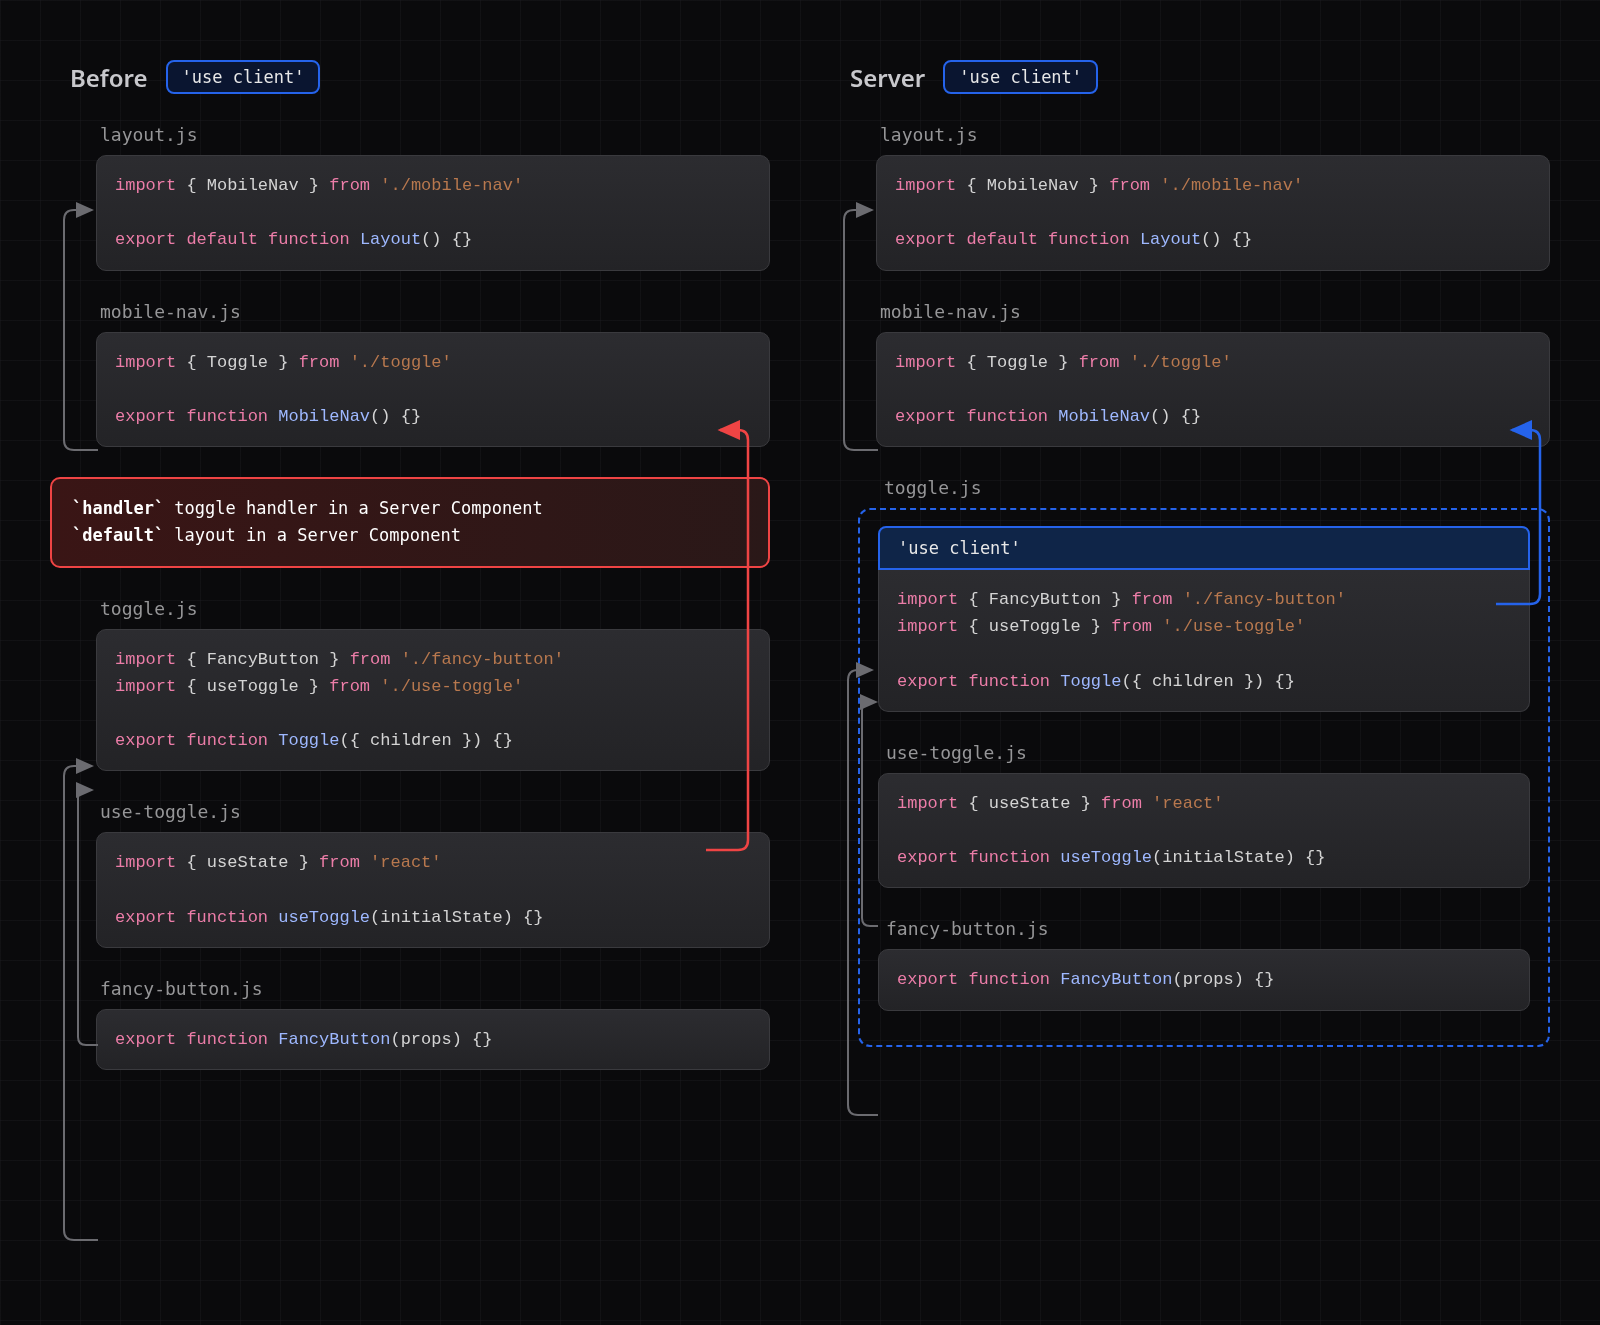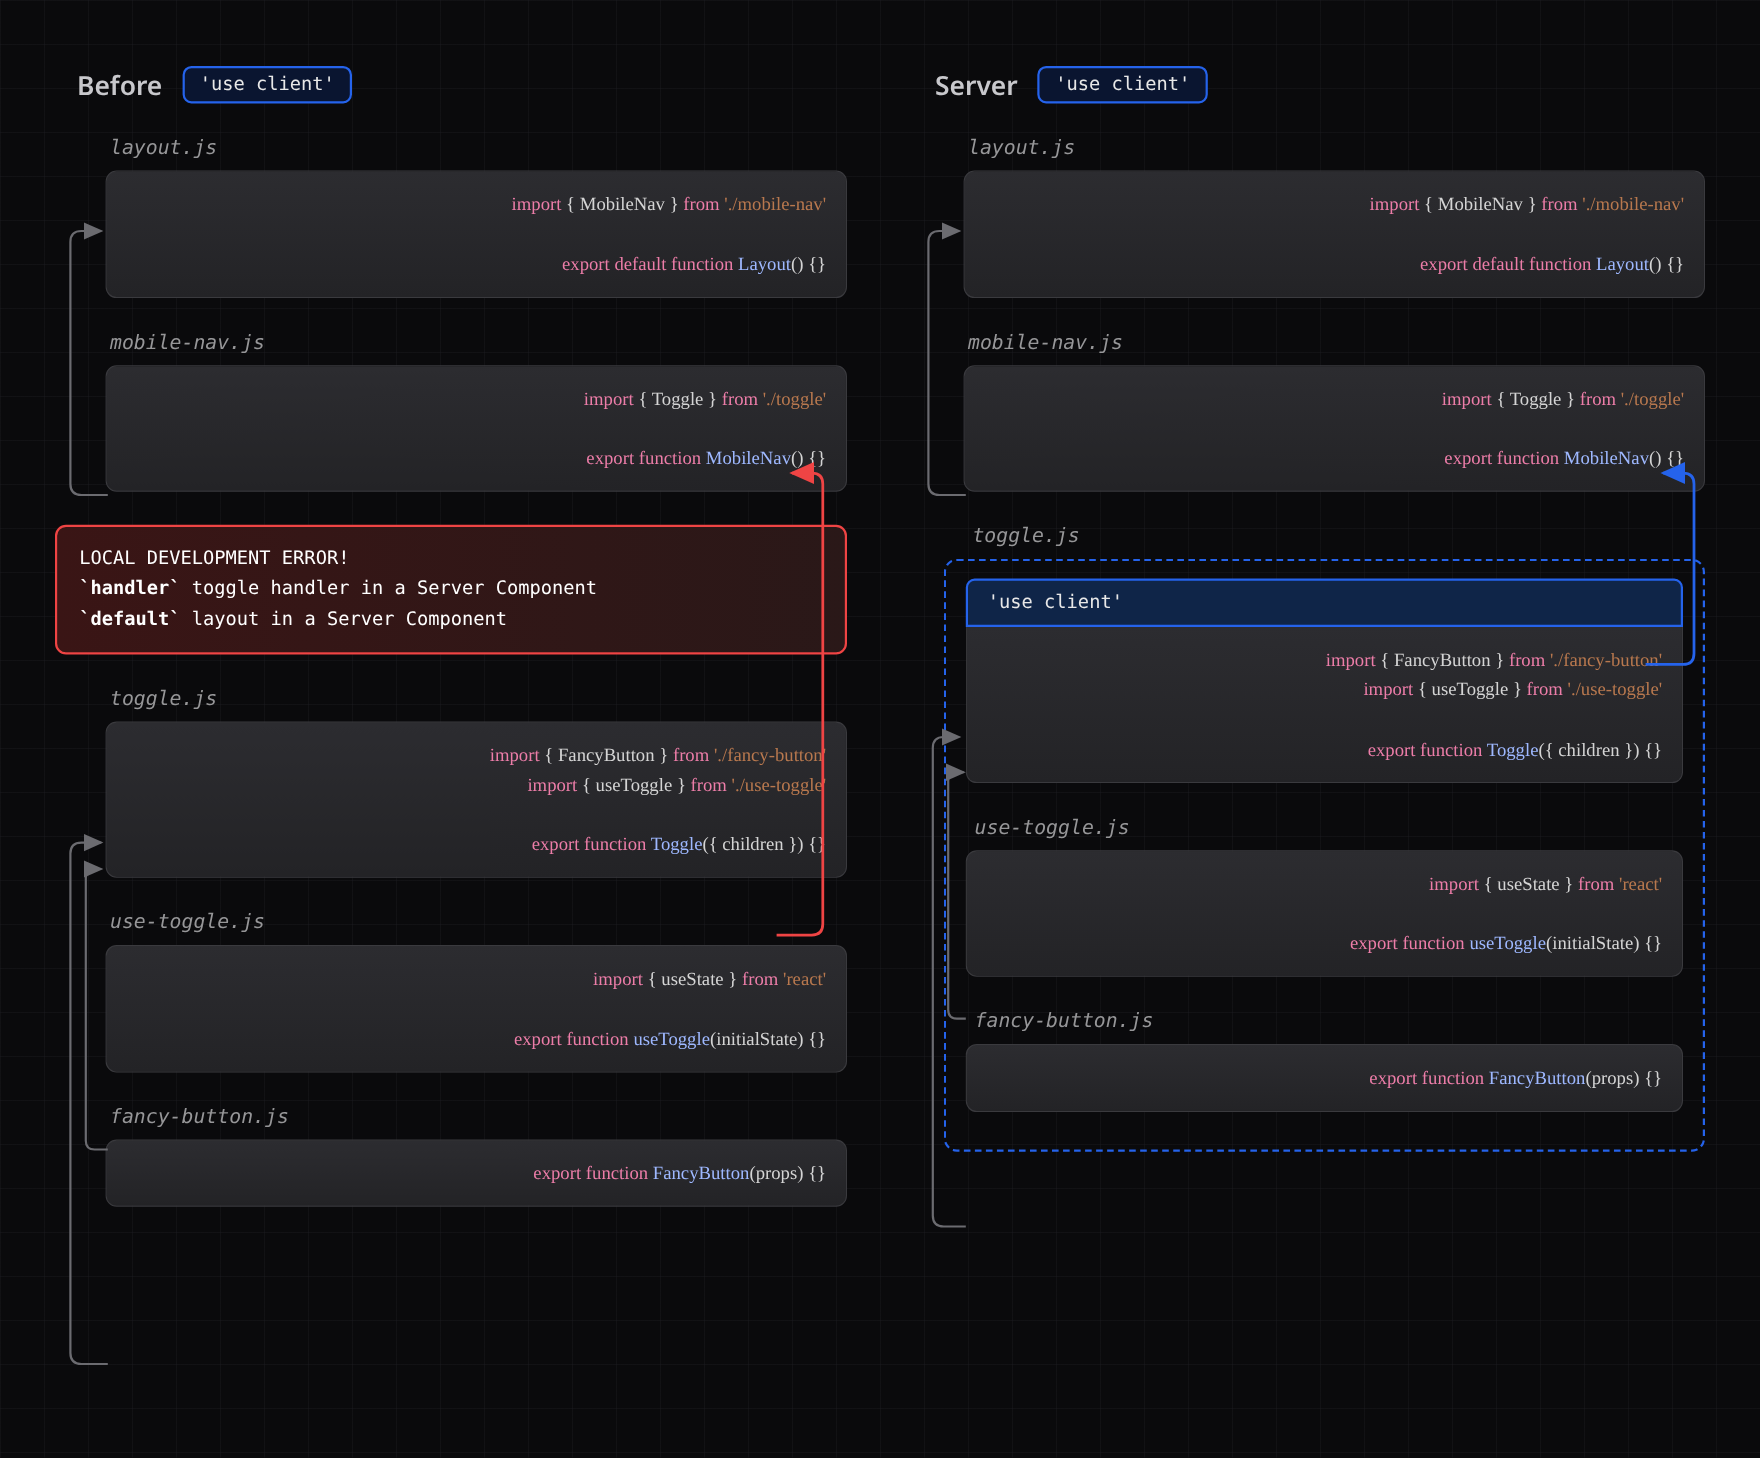--- a/index.html
+++ b/index.html
@@ -47,34 +47,32 @@
   border-radius: 8px;
   font-size: 17px;
 }
 .file-group { margin-left: 46px; }
 .file-label {
   font-family: ui-monospace, SFMono-Regular, Menlo, Monaco, Consolas, monospace;
   color: #969698;
   font-size: 18px;
   margin-bottom: 10px;
   padding-left: 4px;
-  font-style: italic;
 }
 .code-card {
   background: linear-gradient(180deg, #2c2c30 0%, #232326 100%);
   border: 1px solid #3a3a3e;
   border-radius: 10px;
   padding: 16px 18px;
-  font-family: Liberation Serif, serif;
+  font-family: Liberation Mono, monospace;
   font-size: 17px;
   line-height: 1.6;
   color: #d4d4d4;
   margin-bottom: 30px;
   white-space: nowrap;
-  text-align: right;
 }
 .use-client-banner {
   background: #0f2548;
   border: 2px solid #2563eb;
   color: #e8e8e8;
   border-radius: 8px 8px 0 0;
   padding: 10px 18px;
   font-family: ui-monospace, SFMono-Regular, Menlo, Monaco, Consolas, monospace;
   font-size: 17px;
   margin-bottom: 0;
@@ -166,21 +164,20 @@
     <div class="file-group">
       <div class="file-label">mobile-nav.js</div>
       <div class="code-card">
         <div><span class="kw">import</span><span class="brace"> { </span><span class="ident">Toggle</span><span class="brace"> } </span><span class="kw">from</span> <span class="str">'./toggle'</span></div>
         <div>&nbsp;</div>
         <div><span class="kw">export</span> <span class="kw">function</span> <span class="fn">MobileNav</span><span class="punc">()</span><span class="punc"> {}</span></div>
       </div>
     </div>
 
     <div class="error-box">
-      <div>LOCAL DEVELOPMENT ERROR!</div>
       <div><span class="bold">`handler`</span><span> toggle handler in a Server Component</span></div>
       <div><span class="bold">`default`</span><span> layout in a Server Component</span></div>
     </div>
 
     <div class="file-group">
       <div class="file-label">toggle.js</div>
       <div class="code-card">
         <div><span class="kw">import</span><span class="brace"> { </span><span class="ident">FancyButton</span><span class="brace"> } </span><span class="kw">from</span> <span class="str">'./fancy-button'</span></div>
         <div><span class="kw">import</span><span class="brace"> { </span><span class="ident">useToggle</span><span class="brace"> } </span><span class="kw">from</span> <span class="str">'./use-toggle'</span></div>
         <div>&nbsp;</div>

